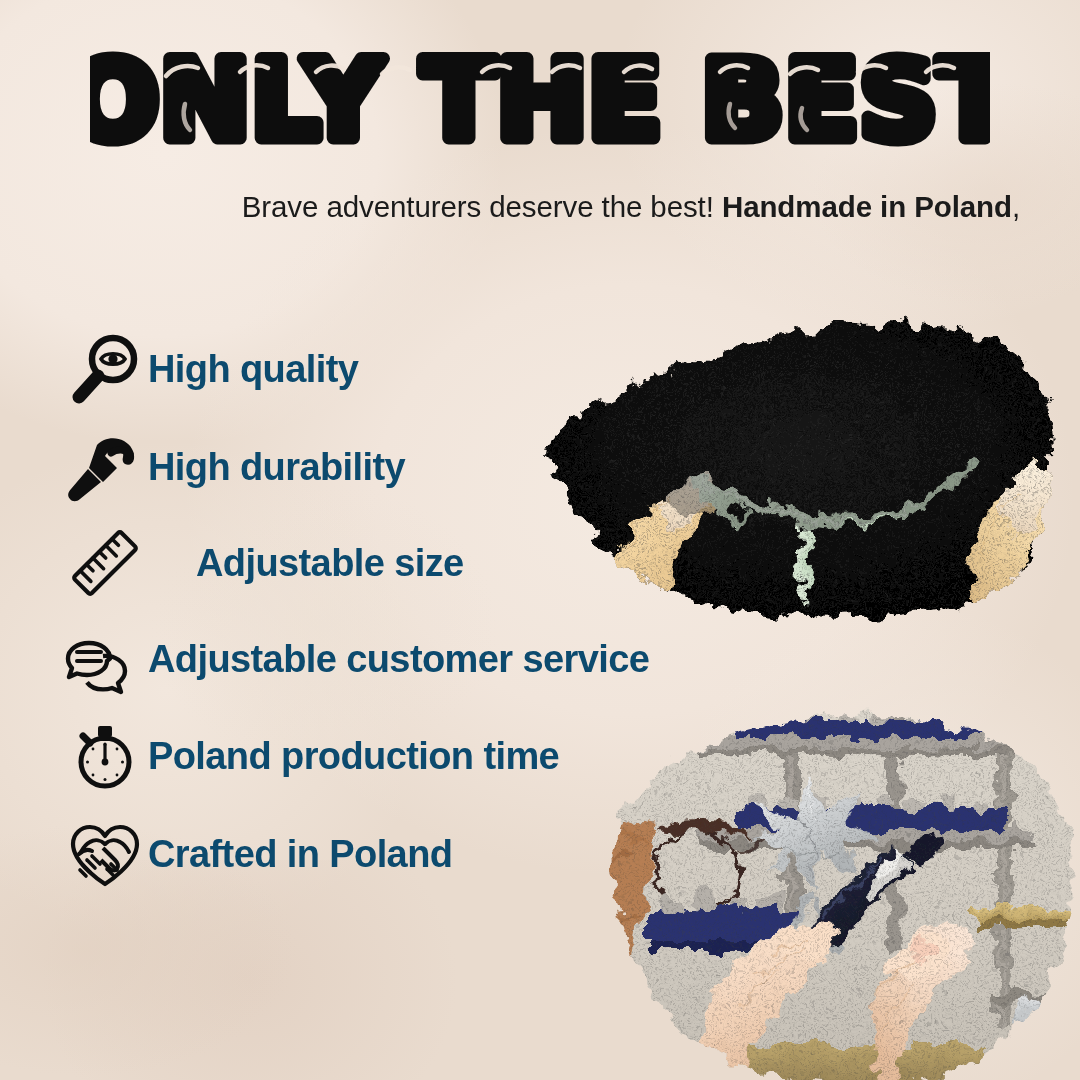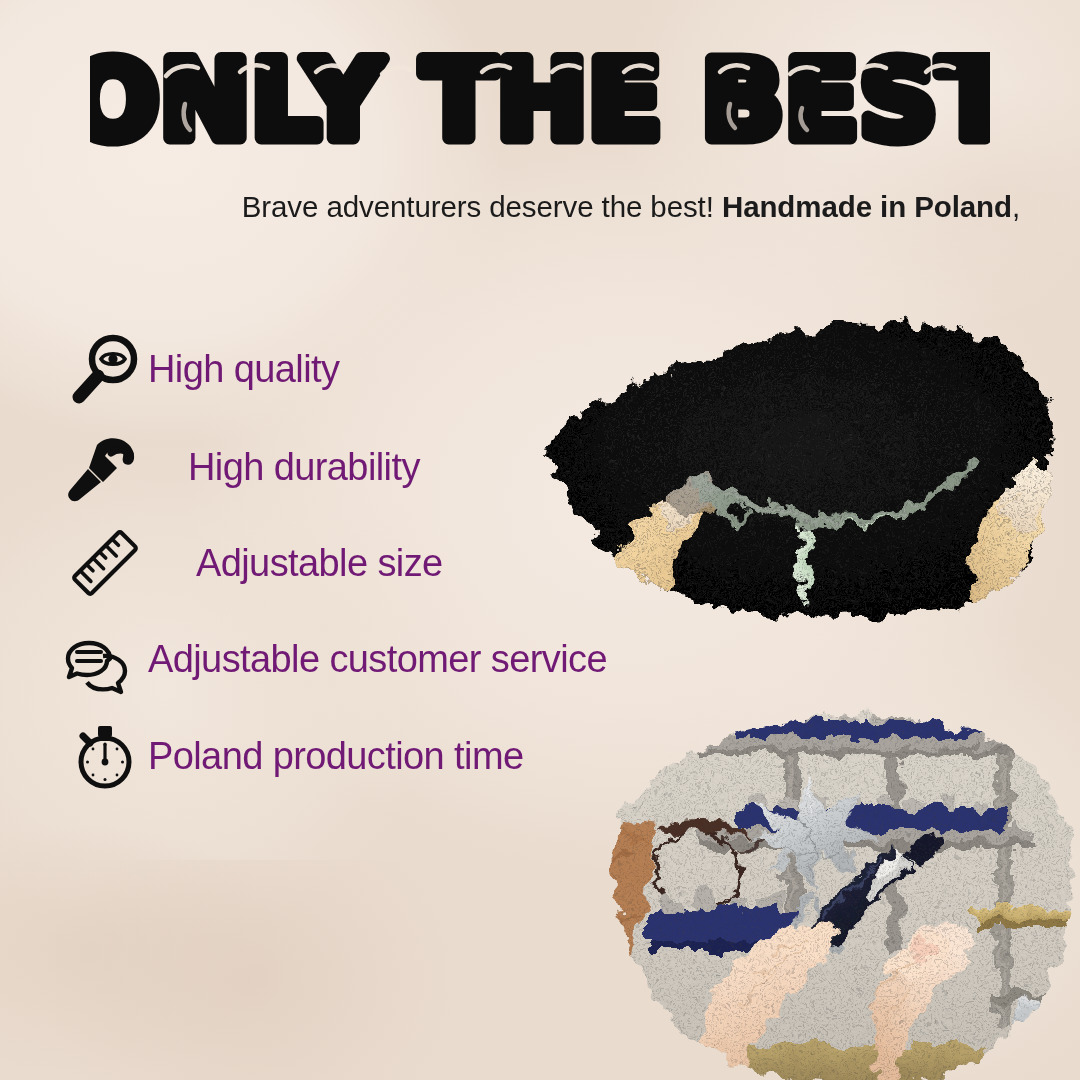--- a/index.html
+++ b/index.html
@@ -98,29 +98,29 @@
     width: 86px;
     min-width: 86px;
     height: 80px;
     display: flex;
     align-items: center;
     justify-content: center;
   }
   .feature .ficon svg { display: block; }
   .feature .flabel {
     font-size: 38px;
-    font-weight: 400;
-    color: #701a75;
+    font-weight: 700;
+    color: #0c4a6e;
     letter-spacing: -0.6px;
     white-space: nowrap;
   }
 
   
   .feature[data-row="0"] { margin-bottom: 16px; }
-  .feature[data-row="1"] { margin-bottom: 14px; gap: 40px; }
+  .feature[data-row="1"] { margin-bottom: 14px; }
   .feature[data-row="2"] { margin-bottom: 14px; gap: 48px; }
   .feature[data-row="3"] { margin-bottom: 15px; }
   .feature[data-row="4"] { margin-bottom: 16px; }
 
   
   .photo {
     position: absolute;
     overflow: visible;
   }
   .photo svg { display: block; }
@@ -547,15 +547,38 @@
             <circle cx="38" cy="59.5" r="1.5"></circle>
             <circle cx="26" cy="55" r="1.4"></circle>
             <circle cx="20.5" cy="42" r="1.5"></circle>
             <circle cx="26" cy="29" r="1.4"></circle>
           </g>
         </svg>
       </span>
       <span class="flabel">Poland production time</span>
     </div>
 
+    <div class="feature" data-row="5">
+      <span class="ficon">
+        <svg width="80" height="72" viewBox="0 0 80 72">
+          <path d="M40,66 C40,66 8,46 8,26 C8,16 16,9 25,9
+                   C32,9 37,13 40,18 C43,13 48,9 55,9
+                   C64,9 72,16 72,26 C72,46 40,66 40,66 Z" fill="none" stroke="#0f0f0f" stroke-width="4.2" stroke-linejoin="round"></path>
+          <path d="M40,26 C44,22 50,21 55,24 C59,26 62,30 64,34" fill="none" stroke="#0f0f0f" stroke-width="4" stroke-linecap="round"></path>
+          <path d="M40,26 C36,22 30,21 25,24 C21,26 18,30 16,34" fill="none" stroke="#0f0f0f" stroke-width="4" stroke-linecap="round"></path>
+          <path d="M38,30 C42,34 46,38 50,42 C53,45 54,48 52,51
+                   C50,53 47,53 44,50 L36,42" fill="none" stroke="#0f0f0f" stroke-width="4" stroke-linejoin="round"></path>
+          <g stroke="#0f0f0f" stroke-width="3.6" stroke-linecap="round">
+            <path d="M22,42 L30,50"></path>
+            <path d="M27,38 L35,46"></path>
+            <path d="M18,47 L25,54"></path>
+            <path d="M15,52 L21,58"></path>
+            <path d="M46,46 L52,52"></path>
+            <path d="M42,51 L48,57"></path>
+          </g>
+          <path d="M14,36 C18,32 23,31 27,33" fill="none" stroke="#0f0f0f" stroke-width="4" stroke-linecap="round"></path>
+        </svg>
+      </span>
+      <span class="flabel">Crafted in Poland</span>
+    </div>
 
   </div>
 </div>
 
 </body></html>

